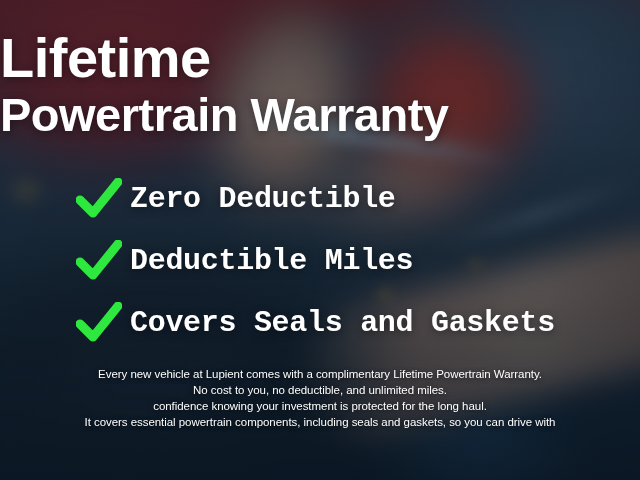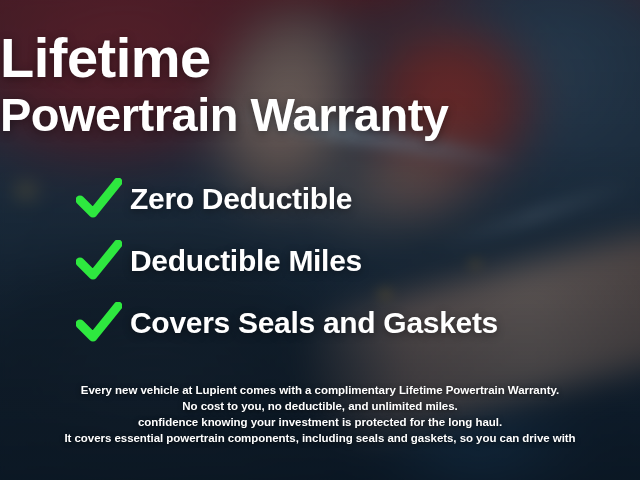--- a/index.html
+++ b/index.html
@@ -195,20 +195,21 @@
   }
   .headline-2 {
     margin-top: 2px;
     font-size: 47px;
     line-height: 50px;
   }
 
   .bullets {
     margin-top: 28px;
     padding-left: 76px;
+    font-family: Liberation Mono, monospace;
   }
   .bullet-row {
     display: flex;
     align-items: center;
     height: 62px;
   }
   .check-icon {
     width: 46px;
     height: 42px;
     flex: 0 0 46px;
@@ -219,26 +220,26 @@
     color: #ffffff;
     font-size: 30px;
     font-weight: bold;
     letter-spacing: -0.3px;
     line-height: 34px;
     white-space: nowrap;
     text-shadow: 0 2px 8px rgba(0,0,0,.45);
   }
 
   .paragraph {
-    margin-top: 28px;
+    margin-top: 12px;
     padding: 0 34px;
     text-align: center;
     color: #ffffff;
     font-size: 11.5px;
-    font-weight: bold;
+    font-weight: normal;
     line-height: 16px;
     letter-spacing: -0.05px;
     text-shadow: 0 1px 5px rgba(0,0,0,.65);
   }
   .paragraph div { white-space: nowrap; }
 </style>
 </head>
 <body>
 
 <div id="banner">

